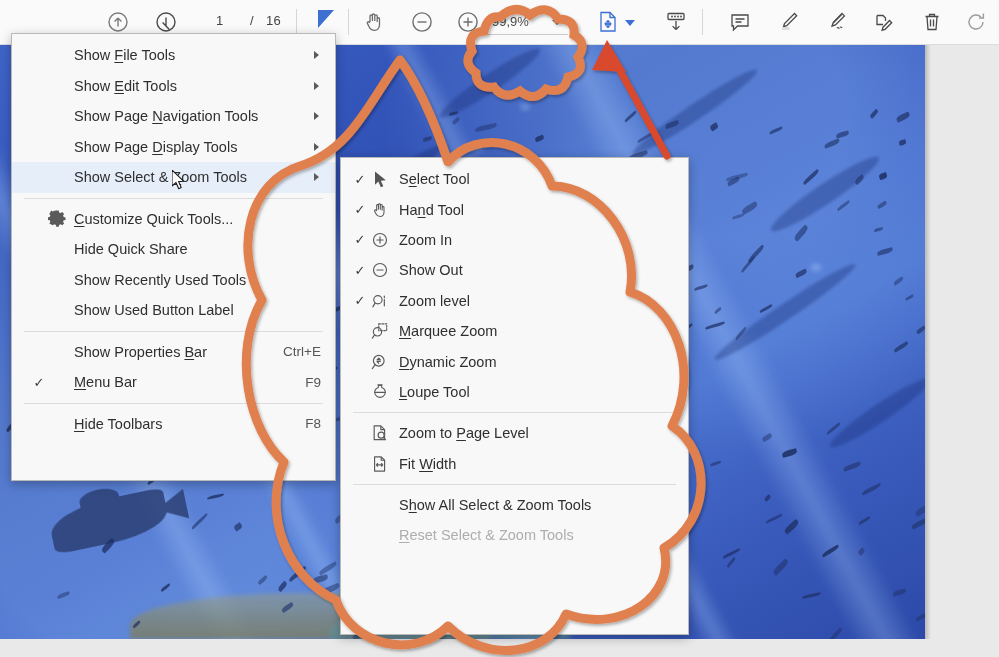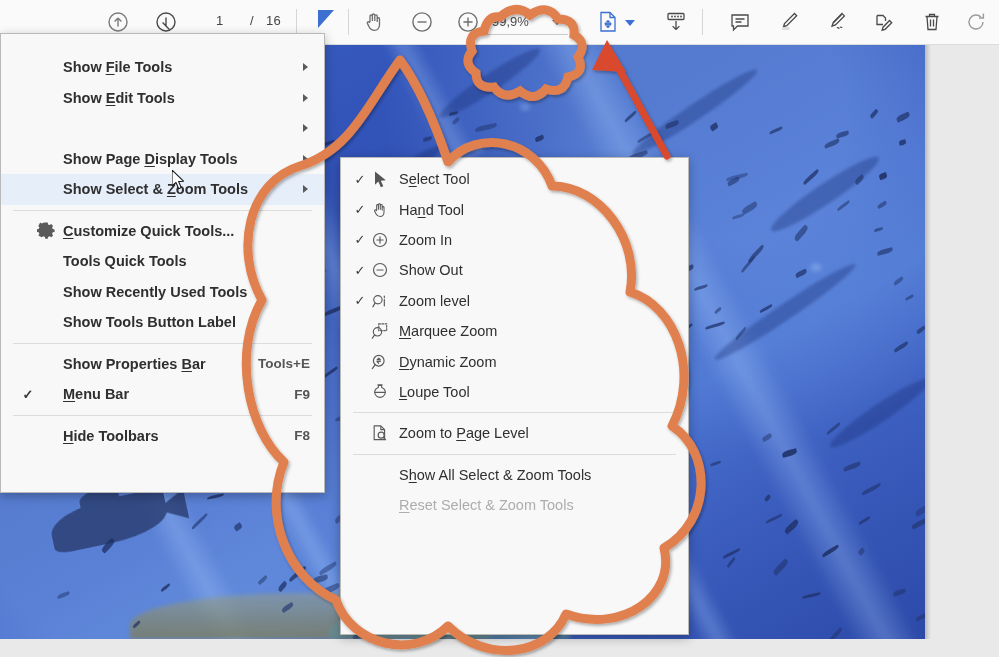--- a/index.html
+++ b/index.html
@@ -66,21 +66,21 @@
   .mi-icon{position:absolute;display:flex;align-items:center;justify-content:center;
         width:22px;height:22px;color:#5a5a5a;}
   .mi-label{position:absolute;}
   .mi-accel{position:absolute;right:14px;font-size:13.5px;color:#555;}
   .mi-arrow{position:absolute;right:16px;width:0;height:0;
         border-top:4px solid transparent;border-bottom:4px solid transparent;border-left:5px solid #5a5a5a;}
   .sep{height:1px;background:#dcdcdc;margin:5px 12px;}
   u.ul{text-decoration:underline;text-underline-offset:2px;}
 
   
-  #main-menu{left:0;top:33px;width:323px;height:440px;padding-top:18px;font-weight:bold;}
+  #main-menu{left:11px;top:33px;width:323px;height:440px;padding-top:6px;}
   #main-menu .mi-label{left:62px;}
   #main-menu .mi-icon{left:34px;}
   #main-menu .mi-check{left:16px;}
   #main-menu .menu-row{height:30.5px;}
 
   
   #sub-menu{left:340px;top:157px;width:347px;height:470px;padding-top:6px;}
   #sub-menu .mi-check{left:8px;}
   #sub-menu .mi-icon{left:28px;}
   #sub-menu .mi-label{left:58px;}
@@ -435,20 +435,21 @@
   <div class="menu" id="main-menu">
       <div class="menu-row">
         <span class="mi-label">Show <u class="ul">F</u>ile Tools</span>
         <span class="mi-arrow"></span>
       </div>
       <div class="menu-row">
         <span class="mi-label">Show <u class="ul">E</u>dit Tools</span>
         <span class="mi-arrow"></span>
       </div>
       <div class="menu-row">
+        <span class="mi-label">Show Page <u class="ul">N</u>avigation Tools</span>
         <span class="mi-arrow"></span>
       </div>
       <div class="menu-row">
         <span class="mi-label">Show Page <u class="ul">D</u>isplay Tools</span>
         <span class="mi-arrow"></span>
       </div>
       <div class="menu-row sel">
         <span class="mi-label">Show Select &amp; <u class="ul">Z</u>oom Tools</span>
         <span class="mi-arrow"></span>
       </div>
@@ -456,32 +457,32 @@
       <div class="menu-row">
         <span class="mi-icon">
           <svg width="19" height="19" viewBox="0 0 24 24" fill="#5a5a5a">
             <path d="M12 8.2A3.8 3.8 0 1 0 12 15.8 3.8 3.8 0 0 0 12 8.2zm0 2.1a1.7 1.7 0 1 1 0 3.4 1.7 1.7 0 0 1 0-3.4z"></path>
             <path d="M10.4 2h3.2l.4 2.3 2 .9 2-1.3 2.3 2.3-1.3 2 .9 2 2.3.4v3.2l-2.3.4-.9 2 1.3 2-2.3 2.3-2-1.3-2 .9-.4 2.3h-3.2l-.4-2.3-2-.9-2 1.3L1.7 18.2l1.3-2-.9-2L-.2 13.8v-3.2l2.3-.4.9-2-1.3-2L4 1.9l2 1.3 2-.9z"></path>
           </svg>
         </span>
         <span class="mi-label"><u class="ul">C</u>ustomize Quick Tools...</span>
       </div>
       <div class="menu-row">
-        <span class="mi-label">Tools Quick Tools</span>
+        <span class="mi-label">Hide Quick Share</span>
       </div>
       <div class="menu-row">
         <span class="mi-label">Show Recently Used Tools</span>
       </div>
       <div class="menu-row">
-        <span class="mi-label">Show Tools Button Label</span>
+        <span class="mi-label">Show Used Button Label</span>
       </div>
       <div class="sep"></div>
       <div class="menu-row">
         <span class="mi-label">Show Properties <u class="ul">B</u>ar</span>
-        <span class="mi-accel">Tools+E</span>
+        <span class="mi-accel">Ctrl+E</span>
       </div>
       <div class="menu-row">
         <span class="mi-check">✓</span>
         <span class="mi-label"><u class="ul">M</u>enu Bar</span>
         <span class="mi-accel">F9</span>
       </div>
       <div class="sep"></div>
       <div class="menu-row">
         <span class="mi-label"><u class="ul">H</u>ide Toolbars</span>
         <span class="mi-accel">F8</span>
@@ -572,20 +573,30 @@
       <div class="menu-row">
         <span class="mi-icon">
           <svg width="20" height="20" viewBox="0 0 24 24" fill="none" stroke="#5a5a5a" stroke-width="1.4" stroke-linejoin="round">
             <path d="M5 3.5h8l4.5 4.5V20H5z"></path>
             <path d="M13 3.5V8h4.5"></path>
             <circle cx="13.4" cy="14.6" r="3.6" fill="#f8f8f8"></circle>
             <path d="M16.2 17.4l2.8 3.2"></path>
           </svg>
         </span>
         <span class="mi-label">Zoom to <u class="ul">P</u>age Level</span>
+      </div>
+      <div class="menu-row">
+        <span class="mi-icon">
+          <svg width="20" height="20" viewBox="0 0 24 24" fill="none" stroke="#5a5a5a" stroke-width="1.4" stroke-linejoin="round">
+            <path d="M5.5 3.5h8l4 4V20.5h-12z"></path>
+            <path d="M13.5 3.5V7.5h4"></path>
+            <path d="M7.5 13h8M7.5 13l2-2M7.5 13l2 2M15.5 13l-2-2M15.5 13l-2 2"></path>
+          </svg>
+        </span>
+        <span class="mi-label">Fit <u class="ul">W</u>idth</span>
       </div>
       <div class="sep"></div>
       <div class="menu-row">
         <span class="mi-label">S<u class="ul">h</u>ow All Select &amp; Zoom Tools</span>
       </div>
       <div class="menu-row disabled">
         <span class="mi-label"><u class="ul">R</u>eset Select &amp; Zoom Tools</span>
       </div>
     </div>
 

